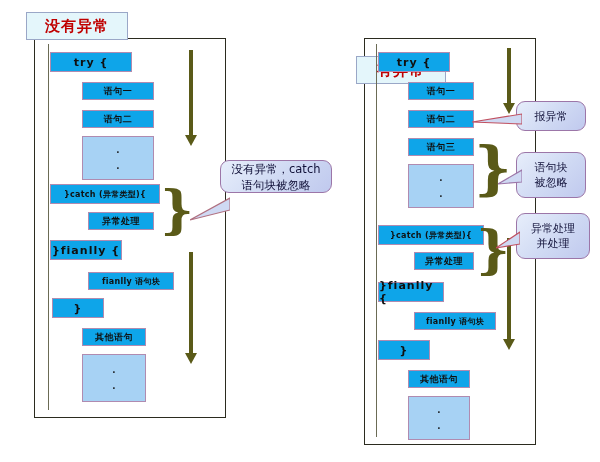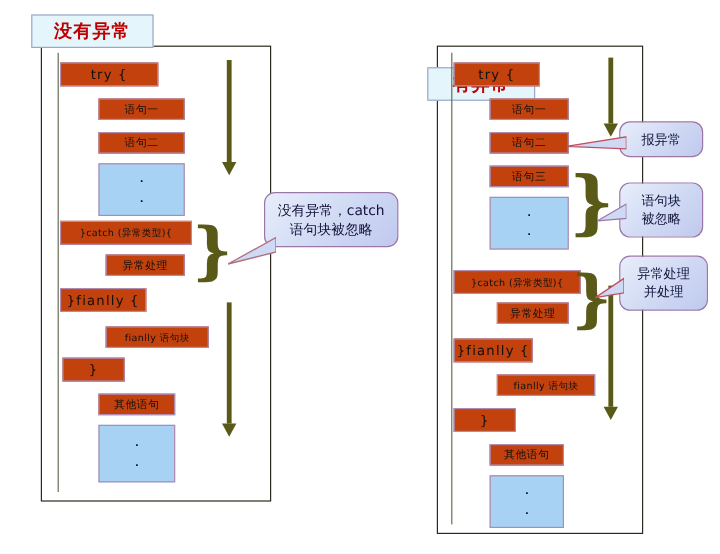--- a/index.html
+++ b/index.html
@@ -21,23 +21,23 @@
     color:#c00000;font-weight:bold;font-size:15px;
     display:flex;align-items:center;justify-content:center;
     letter-spacing:1px;
     font-family:"DejaVu Sans","Liberation Sans",sans-serif;
   }
   #title-left{left:22px;top:12px;width:100px;height:26px;}
   #title-right{left:352px;top:12px;width:88px;height:26px;margin-top:44px;}
 
   
   .blk{
-    position:absolute;background:#c2410c;border:1.2px solid #b08bb0;
+    position:absolute;background:#0ea5e9;border:1.2px solid #b08bb0;
     display:flex;align-items:center;box-sizing:border-box;
-    color:#101010;font-weight:normal;
+    color:#101010;font-weight:bold;
     font-family:"DejaVu Sans","Liberation Sans",sans-serif;
   }
   .blk.center{justify-content:center;}
   .t-kw{font-size:11px;letter-spacing:1px;}
   .t-sm{font-size:9px;letter-spacing:0.5px;}
   .t-xs{font-size:8px;letter-spacing:0.3px;}
   .dots{
     position:absolute;background:#a7d2f4;border:1.2px solid #b08bb0;
     box-sizing:border-box;color:#101010;font-weight:bold;font-size:10px;
     display:flex;flex-direction:column;align-items:center;justify-content:space-evenly;
@@ -118,21 +118,21 @@
     <div class="shaft" style="height:85px;"></div>
       <div class="head"></div>
   </div>
   <div class="arrow" style="left:180px;top:252px;width:14px;height:112px;">
     <div class="shaft" style="height:101px;"></div>
       <div class="head"></div>
   </div>
 
   <div class="brace" style="left:162px;top:178px;width:22px;height:62px;font-size:52px;">}</div>
 
-  <div class="callout big" style="left:216px;top:160px;width:112px;height:46px;">
+  <div class="callout big" style="left:216px;top:160px;width:112px;height:33px;">
     <span>没有异常，catch</span>
     <span>语句块被忽略</span>
   </div>
   <svg class="tail" style="left:186px;top:196px;width:40px;height:26px;" viewBox="0 0 40 26">
     <polygon points="40,2 40,14 0,24" fill="#cfd9f3" stroke="#b07080" stroke-width="1.1"></polygon>
   </svg>
 
   <div class="panel" id="panel-right"></div>
 
   <div class="title-tag" id="title-right">有异常</div>

